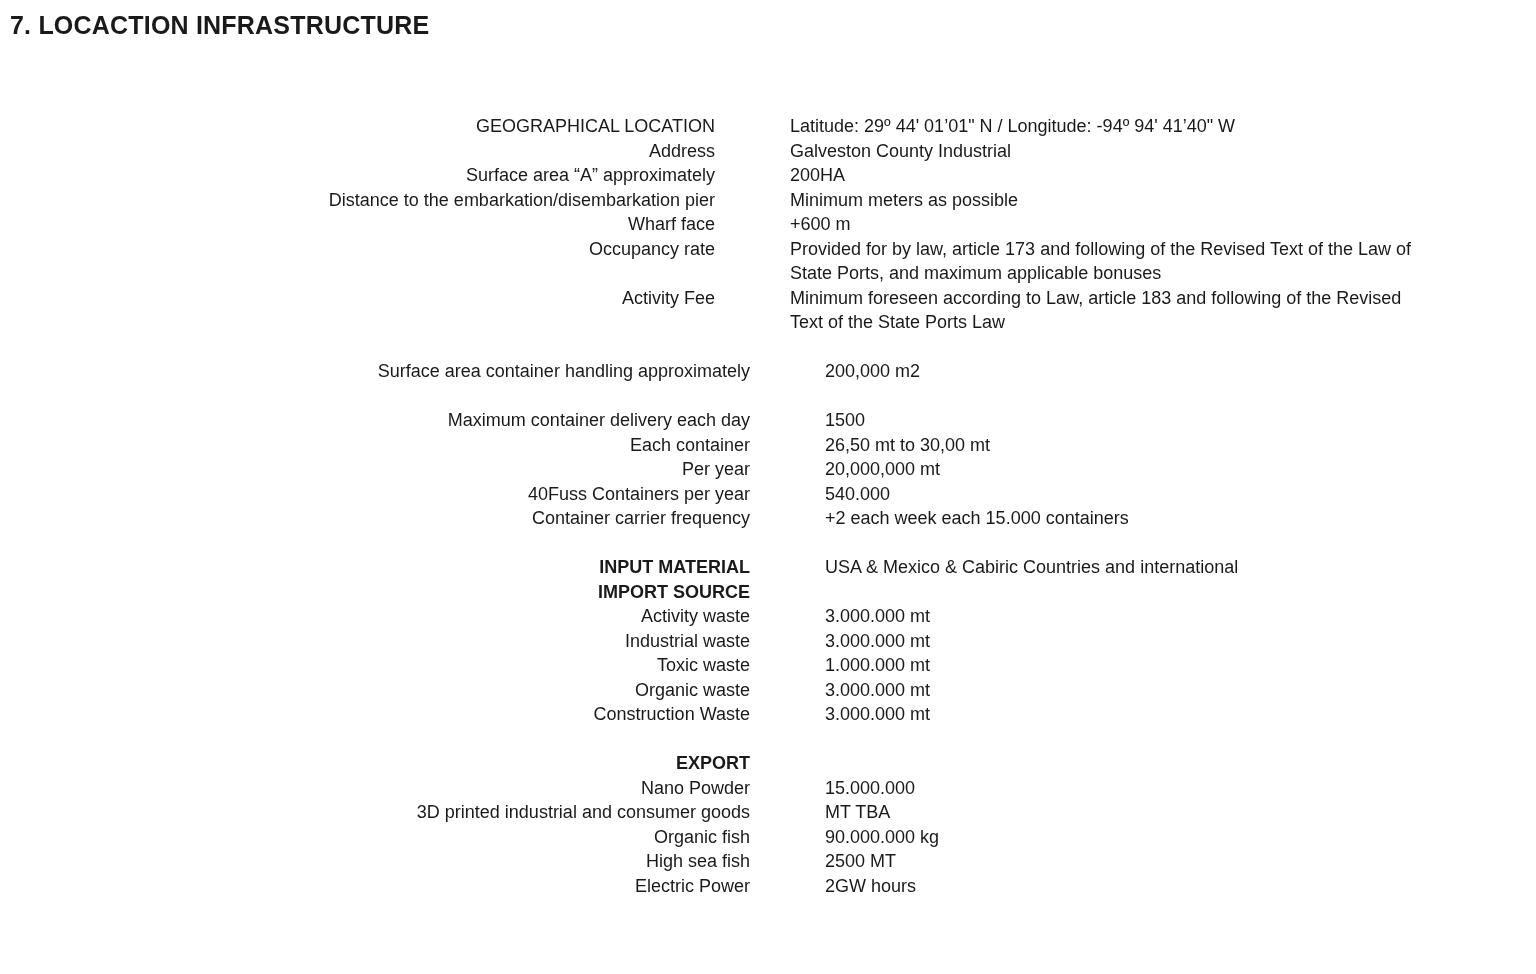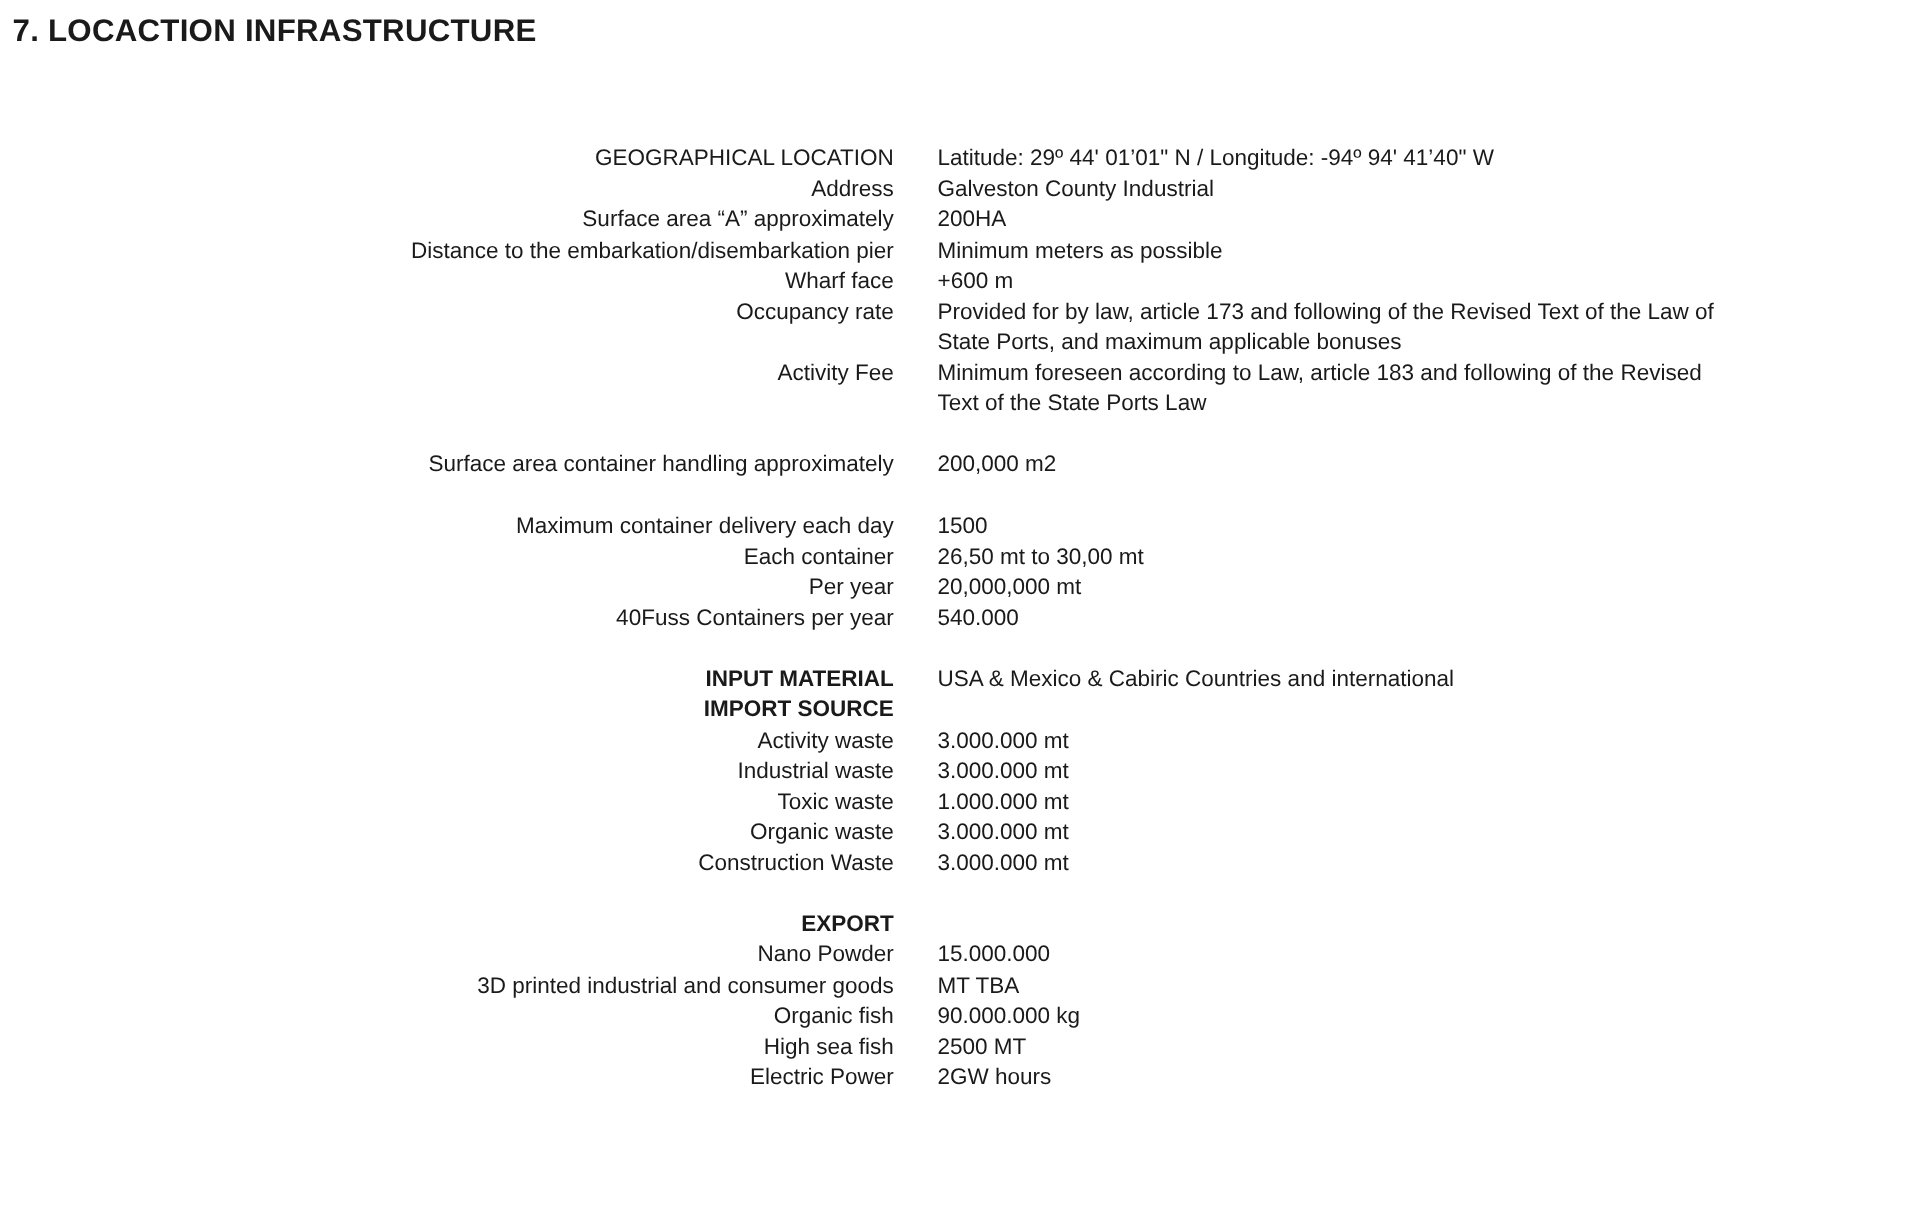--- a/index.html
+++ b/index.html
@@ -22,24 +22,26 @@
     letter-spacing: 0.2px;
     line-height: 26px;
   }
   .spec-table {
     margin-top: 76px;
     font-size: 18px;
     line-height: 24.5px;
   }
   .section + .section {
     margin-top: 24.5px;
+    margin-left: 35px;
   }
   .spec-row {
     display: flex;
     align-items: flex-start;
+    gap: 40px;
   }
   .spec-label {
     width: 715px;
     flex: 0 0 715px;
     text-align: right;
     white-space: pre-line;
   }
   .spec-label.bold {
     font-weight: 700;
   }
@@ -104,20 +106,24 @@
           <div class="spec-value">26,50 mt to 30,00 mt</div>
         </div>
         <div class="spec-row">
           <div class="spec-label">Per year</div>
           <div class="spec-value">20,000,000 mt</div>
         </div>
         <div class="spec-row">
           <div class="spec-label">40Fuss Containers per year</div>
           <div class="spec-value">540.000</div>
         </div>
+        <div class="spec-row">
+          <div class="spec-label">Container carrier frequency</div>
+          <div class="spec-value">+2 each week each 15.000 containers</div>
+        </div>
       </div>
       <div class="section">
         <div class="spec-row">
           <div class="spec-label bold">INPUT MATERIAL</div>
           <div class="spec-value">USA &amp; Mexico &amp; Cabiric Countries and international</div>
         </div>
         <div class="spec-row">
           <div class="spec-label bold">IMPORT SOURCE</div>
           <div class="spec-value"></div>
         </div>

